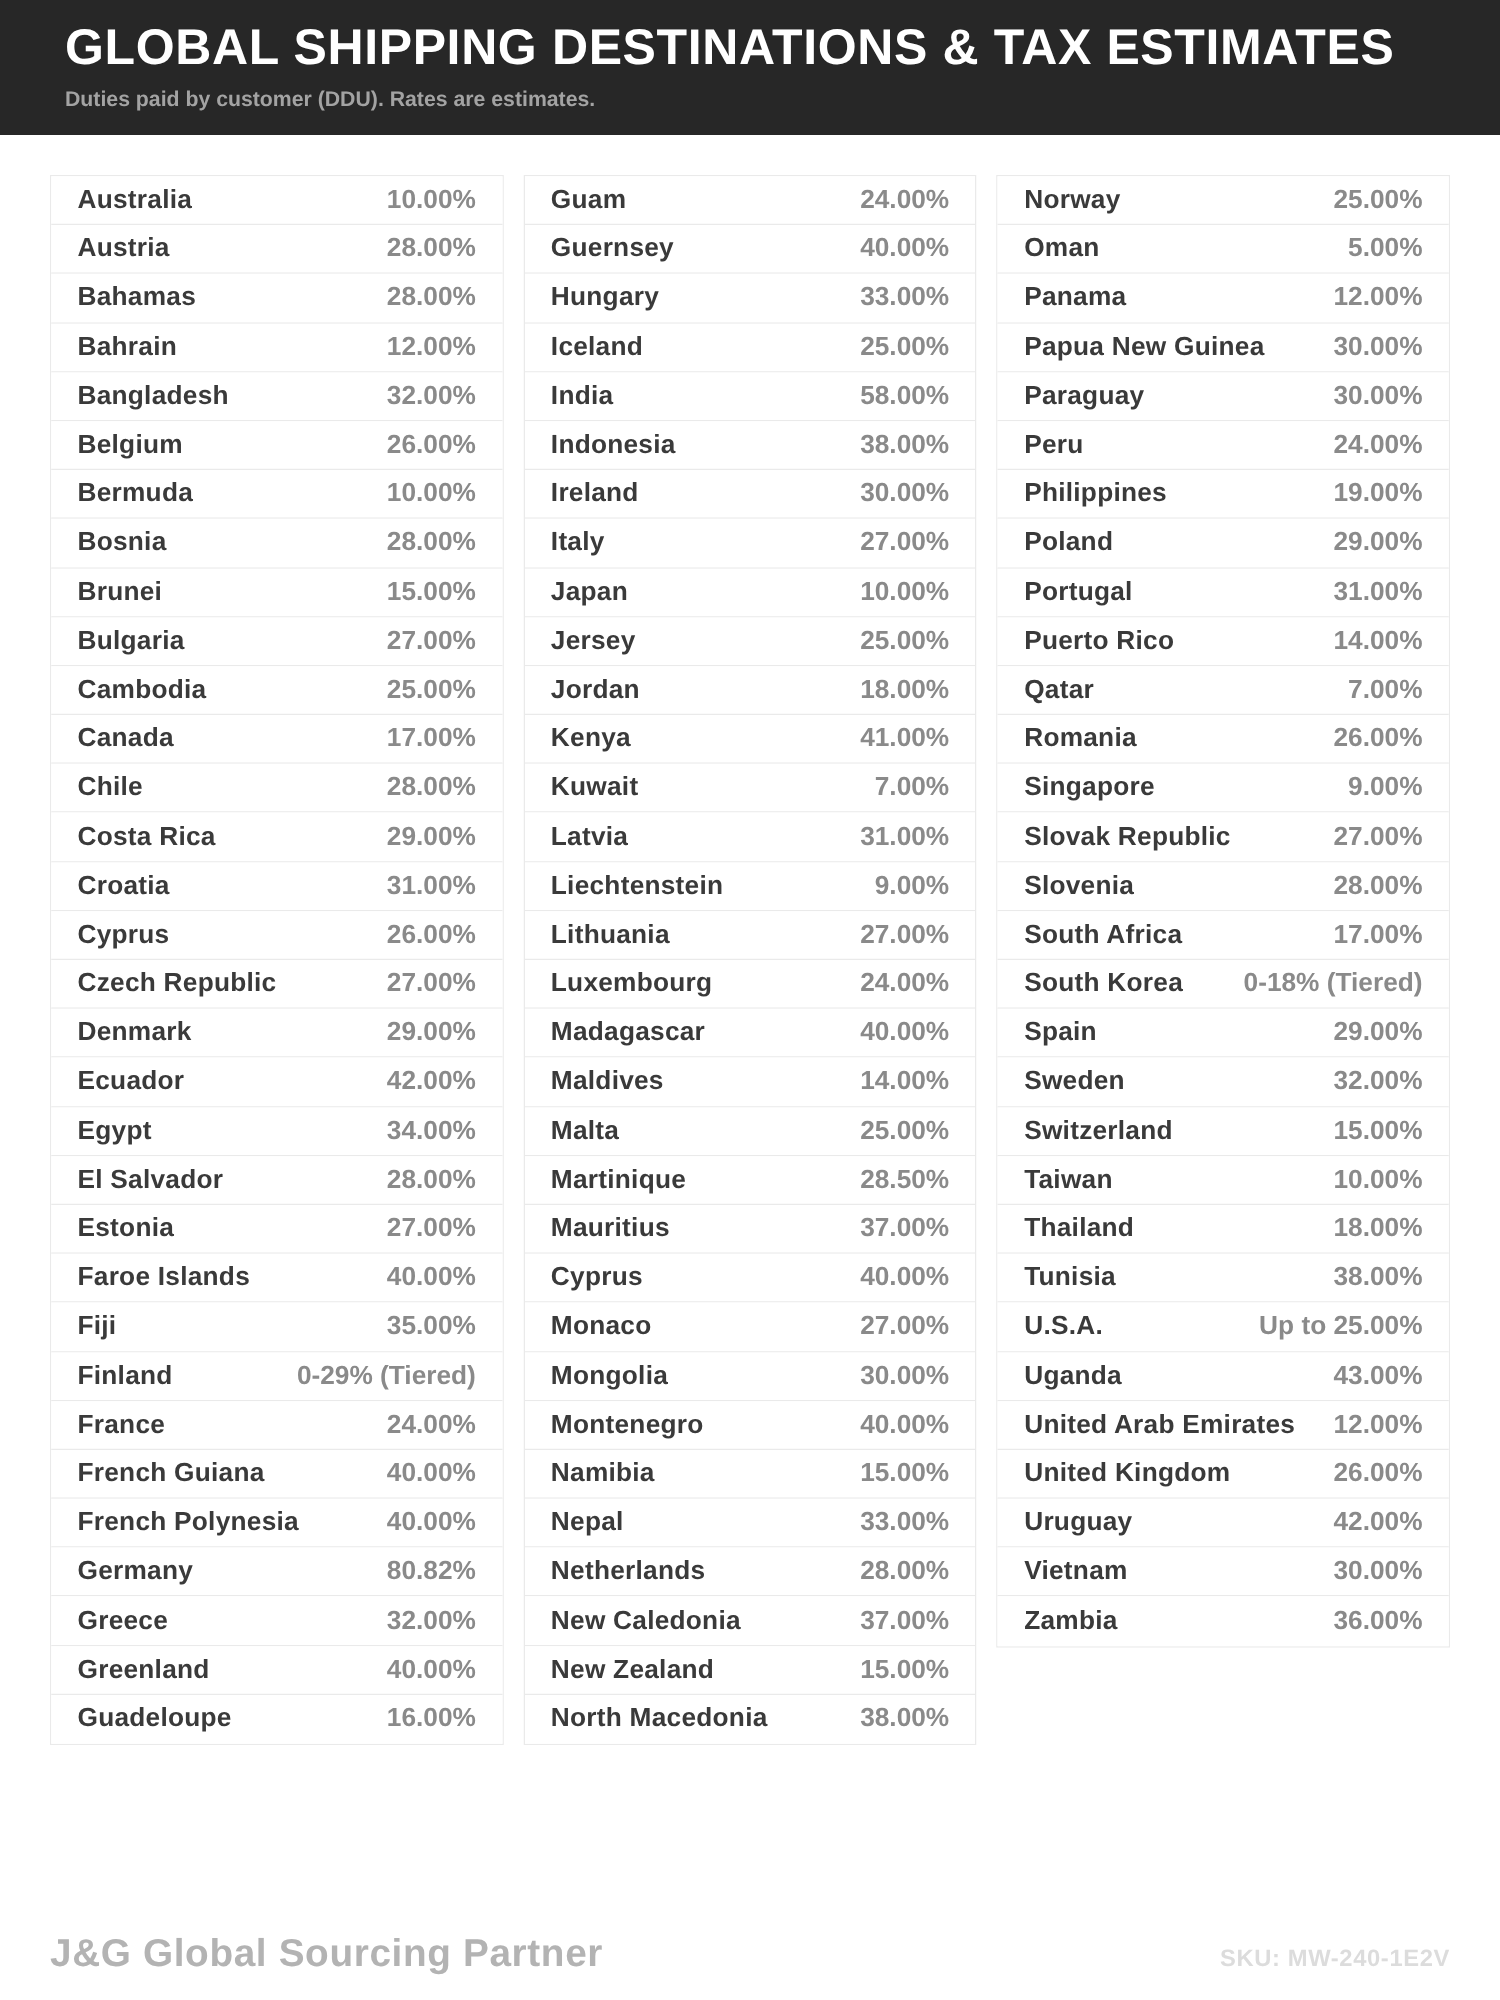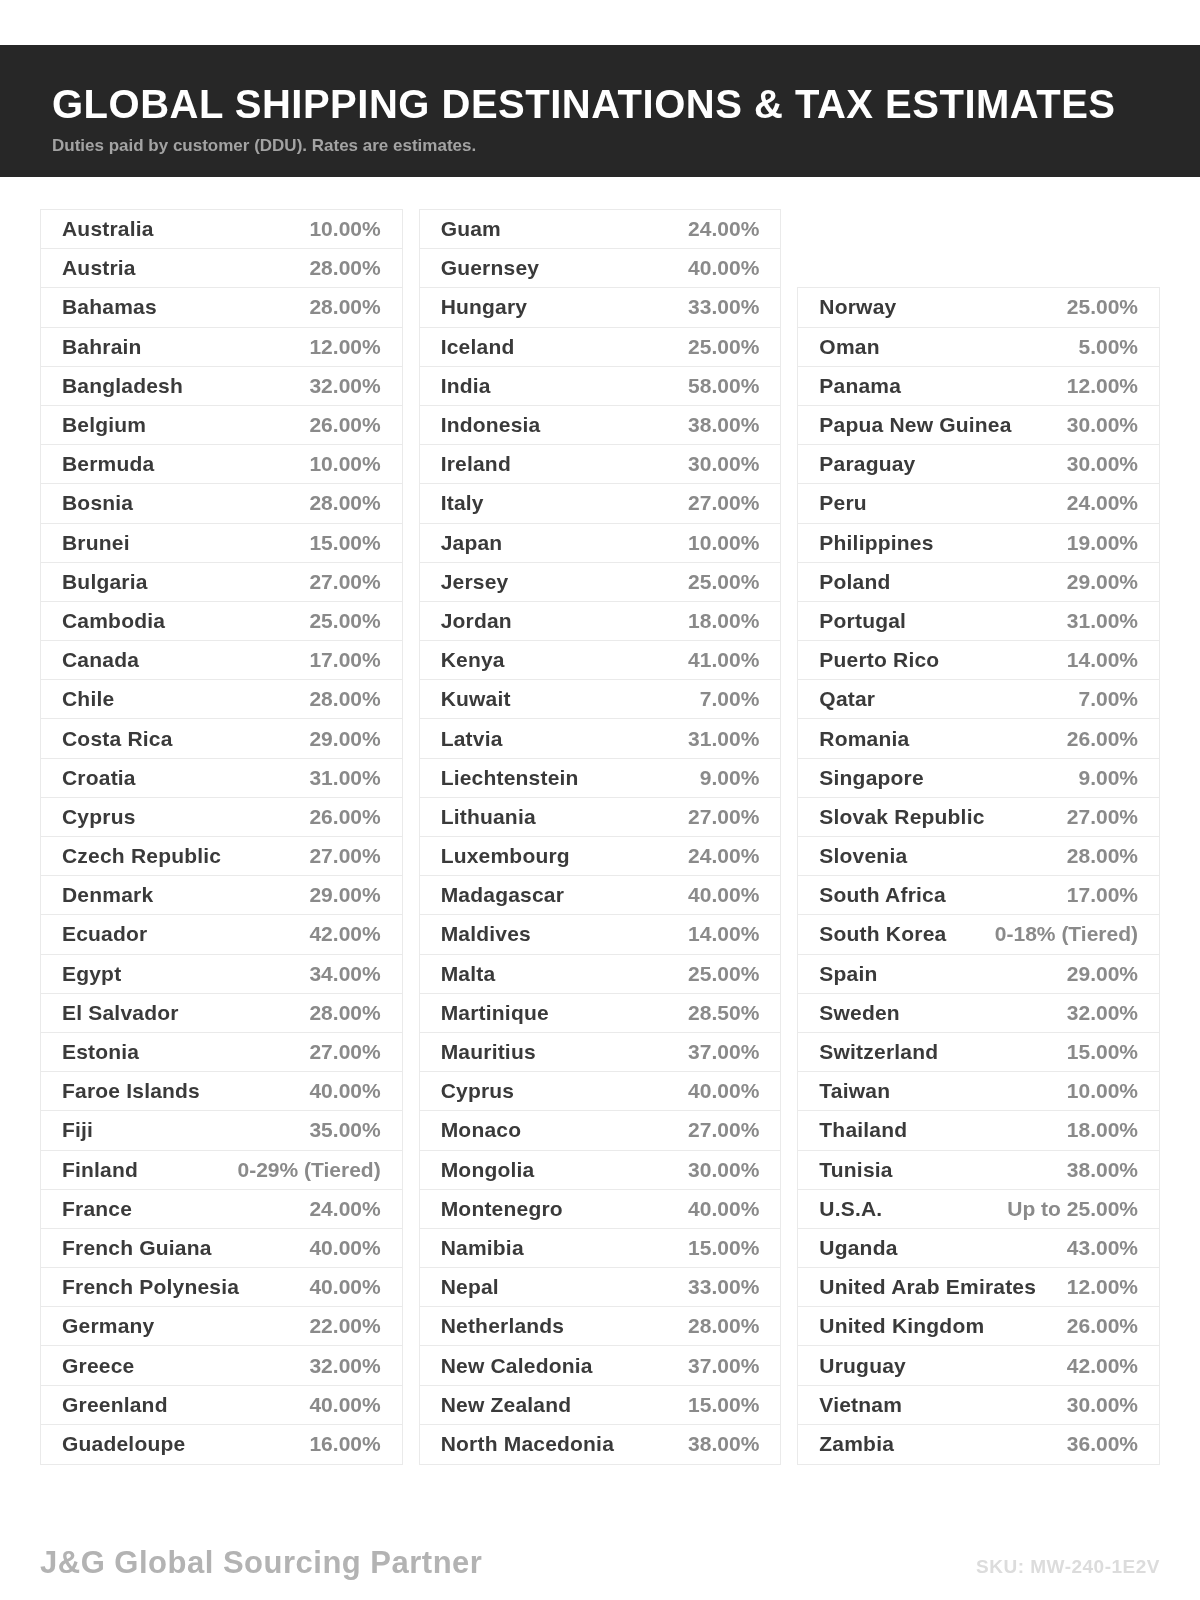--- a/index.html
+++ b/index.html
@@ -6,46 +6,44 @@
   html, body { width: 1200px; }
   body {
     height: 1600px;
     background: #ffffff;
     font-family: "Liberation Sans", sans-serif;
     position: relative;
     overflow: hidden;
   }
   .header {
     background: var(--header-bg, #272727);
-    height: 132px;
+    height: 108px;
     padding: 30px 52px 0 52px;
     display: flex;
     flex-direction: column;
-    justify-content: center;
-    margin-top: 45px;
   }
   .title {
     color: var(--title, #ffffff);
     font-size: 40px;
     font-weight: 800;
     letter-spacing: 0.5px;
     white-space: nowrap;
     margin-top: -14px;
   }
   .subtitle {
     color: var(--subtitle, #a3a3a3);
     font-size: 17px;
     font-weight: 700;
     margin-top: 9px;
   }
   .table-wrap {
     display: flex;
     gap: 16px;
     margin: 32px 40px 0 40px;
-    align-items: flex-end;
+    align-items: flex-start;
   }
   .col {
     flex: 1 1 0;
     border: 1px solid var(--border, #eaeaea);
     background: #ffffff;
   }
   .row {
     display: flex;
     justify-content: space-between;
     align-items: center;
@@ -207,21 +205,21 @@
       <div class="row">
         <span class="country">French Guiana</span>
         <span class="rate">40.00%</span>
       </div>
       <div class="row">
         <span class="country">French Polynesia</span>
         <span class="rate">40.00%</span>
       </div>
       <div class="row">
         <span class="country">Germany</span>
-        <span class="rate">22.00%</span>
+        <span class="rate">80.82%</span>
       </div>
       <div class="row">
         <span class="country">Greece</span>
         <span class="rate">32.00%</span>
       </div>
       <div class="row">
         <span class="country">Greenland</span>
         <span class="rate">40.00%</span>
       </div>
       <div class="row">

